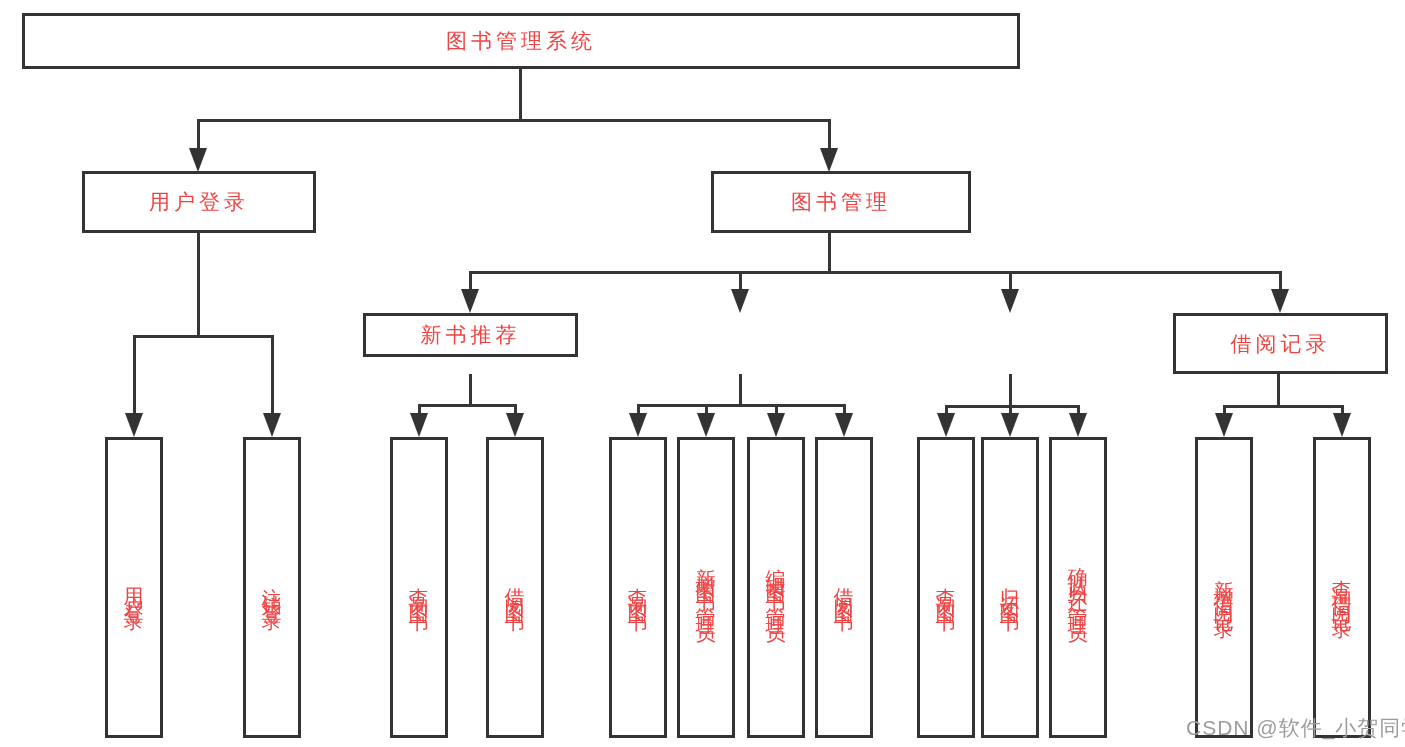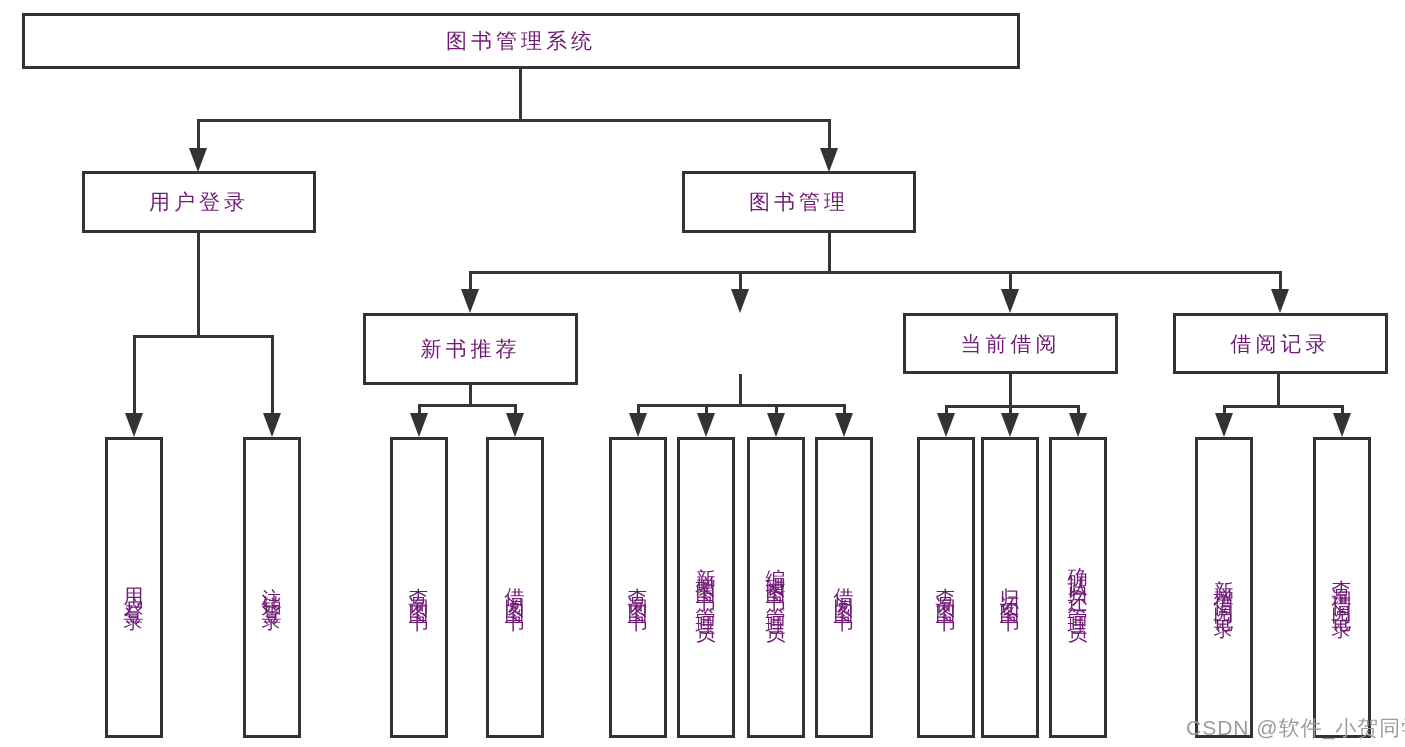--- a/index.html
+++ b/index.html
@@ -2,21 +2,21 @@
 <html><head>
 <meta charset="utf-8">
 <style>
   html,body{margin:0;padding:0;background:#ffffff;}
   .canvas{
     position:relative;width:1405px;height:747px;background:#ffffff;overflow:hidden;
     font-family:"Liberation Sans","DejaVu Sans",sans-serif;
   }
   .node{
     position:absolute;box-sizing:border-box;background:#ffffff;
-    border:3px solid #333333;color:#701a75;
+    border:3px solid #333333;color:#ef4444;
     display:flex;align-items:center;justify-content:center;
   }
   .node.h span{font-size:21px;letter-spacing:4px;white-space:nowrap;}
   .node.v span{
     writing-mode:vertical-rl;text-orientation:mixed;
     font-size:20px;letter-spacing:8px;white-space:nowrap;line-height:1;
   }
   .vline{position:absolute;width:3px;background:#363636;}
   .hline{position:absolute;height:3px;background:#363636;}
   .arrow{
@@ -93,29 +93,26 @@
   <div class="vline" style="left:1341px;top:405px;height:12px"></div>
   <div class="arrow" style="left:1333px;top:413px"></div>
 
   <div class="node h" style="left:22px;top:13px;width:998px;height:56px">
     <span>图书管理系统</span>
   </div>
 
   <div class="node h" style="left:82px;top:171px;width:234px;height:62px">
     <span>用户登录</span>
   </div>
-  <div class="node h" style="left:682px;top:171px;width:234px;height:62px">
+  <div class="node h" style="left:711px;top:171px;width:260px;height:62px">
     <span>图书管理</span>
   </div>
 
-  <div class="node h" style="left:363px;top:313px;width:215px;height:72px">
+  <div class="node h" style="left:363px;top:313px;width:215px;height:44px">
     <span>新书推荐</span>
-  </div>
-  <div class="node h" style="left:903px;top:313px;width:215px;height:61px">
-    <span>当前借阅</span>
   </div>
   <div class="node h" style="left:1173px;top:313px;width:215px;height:61px">
     <span>借阅记录</span>
   </div>
 
   <div class="node v" style="left:105px;top:437px;width:58px;height:301px">
     <span>用户登录</span>
   </div>
   <div class="node v" style="left:243px;top:437px;width:58px;height:301px">
     <span>注销登录</span>

